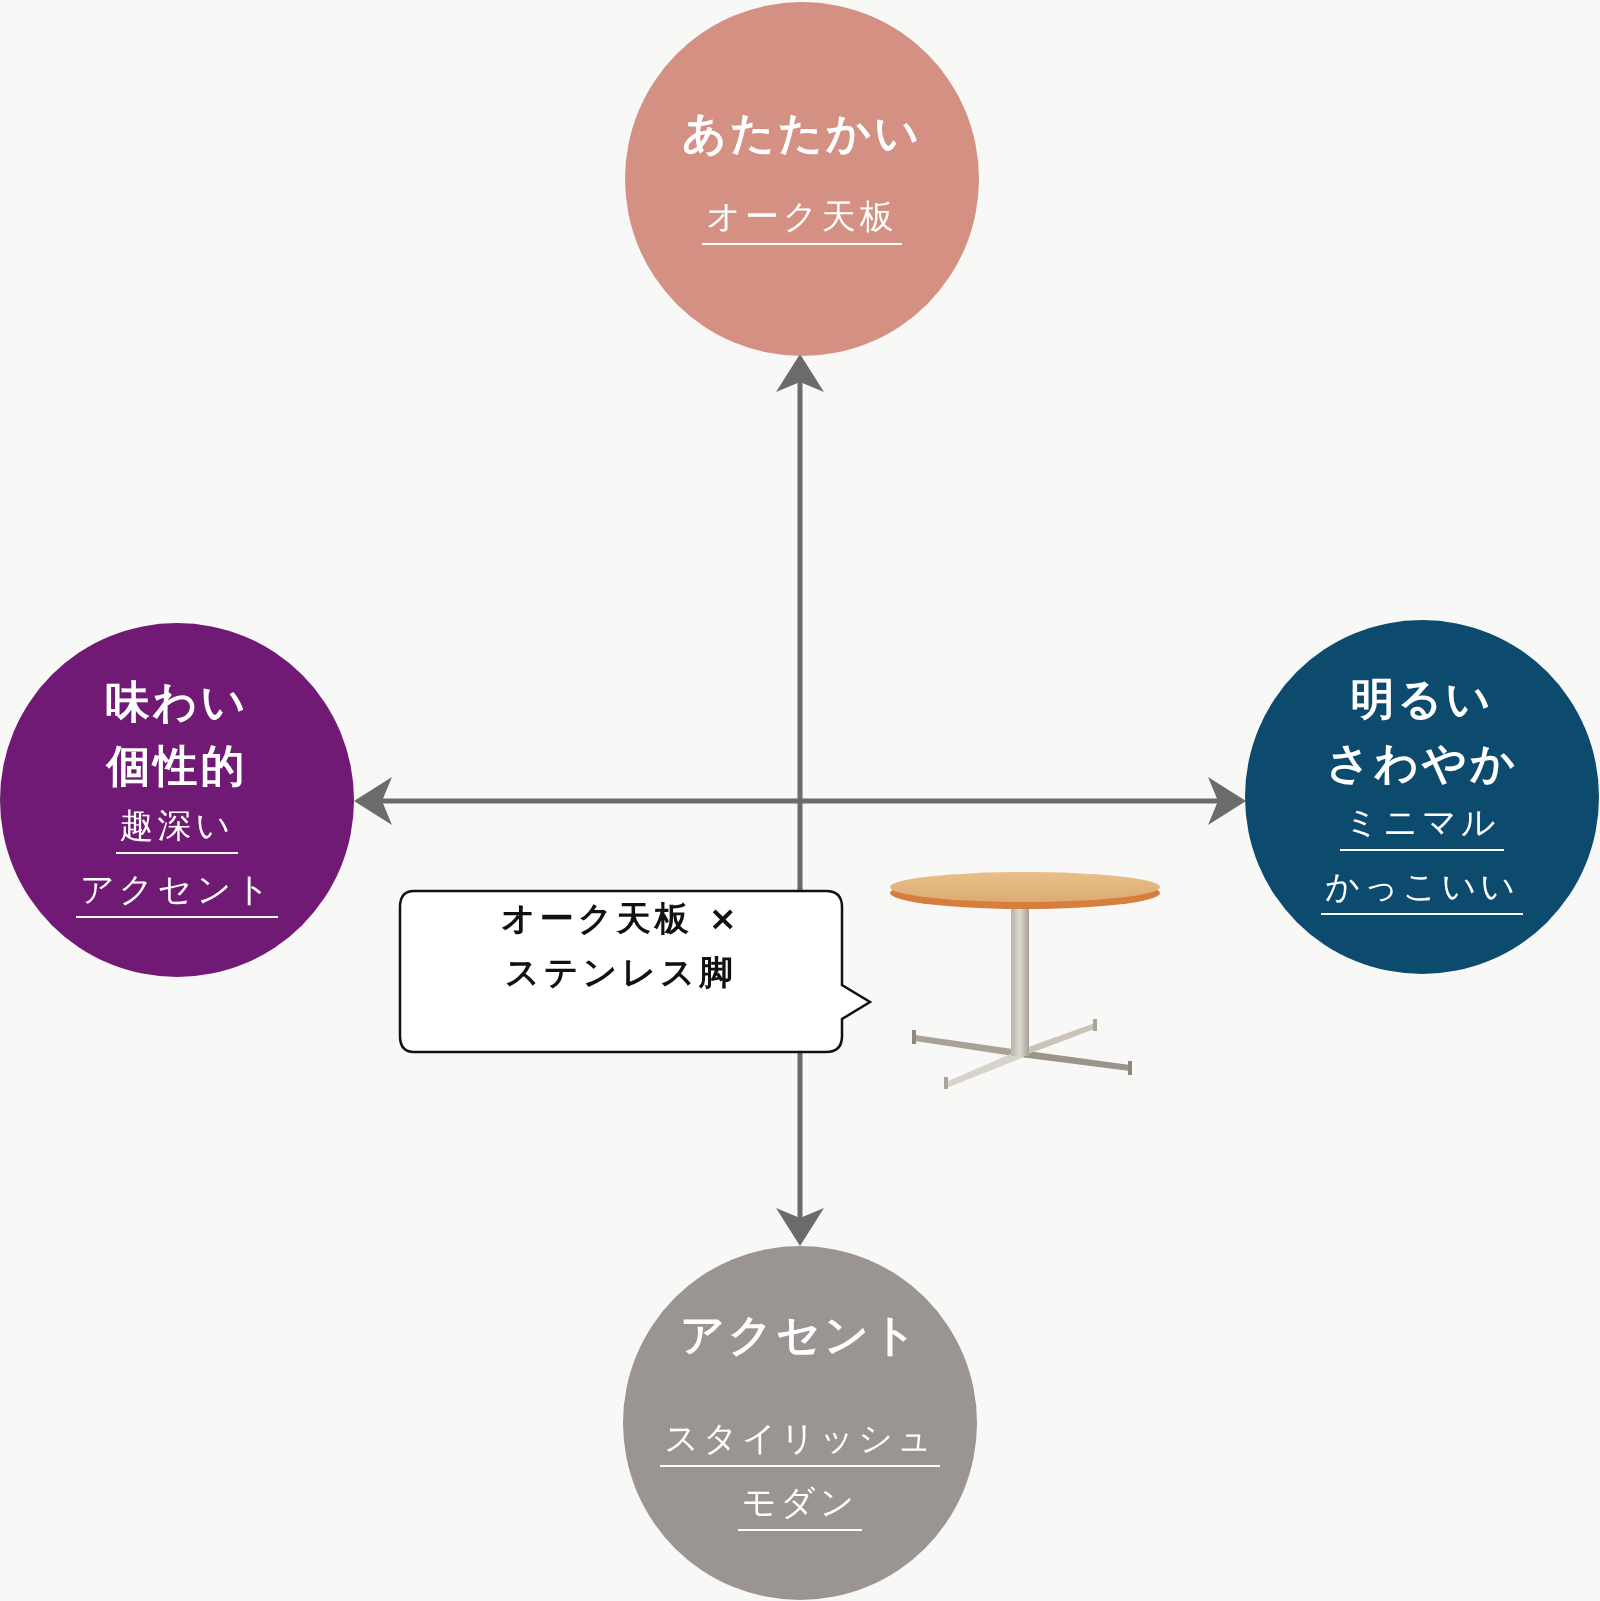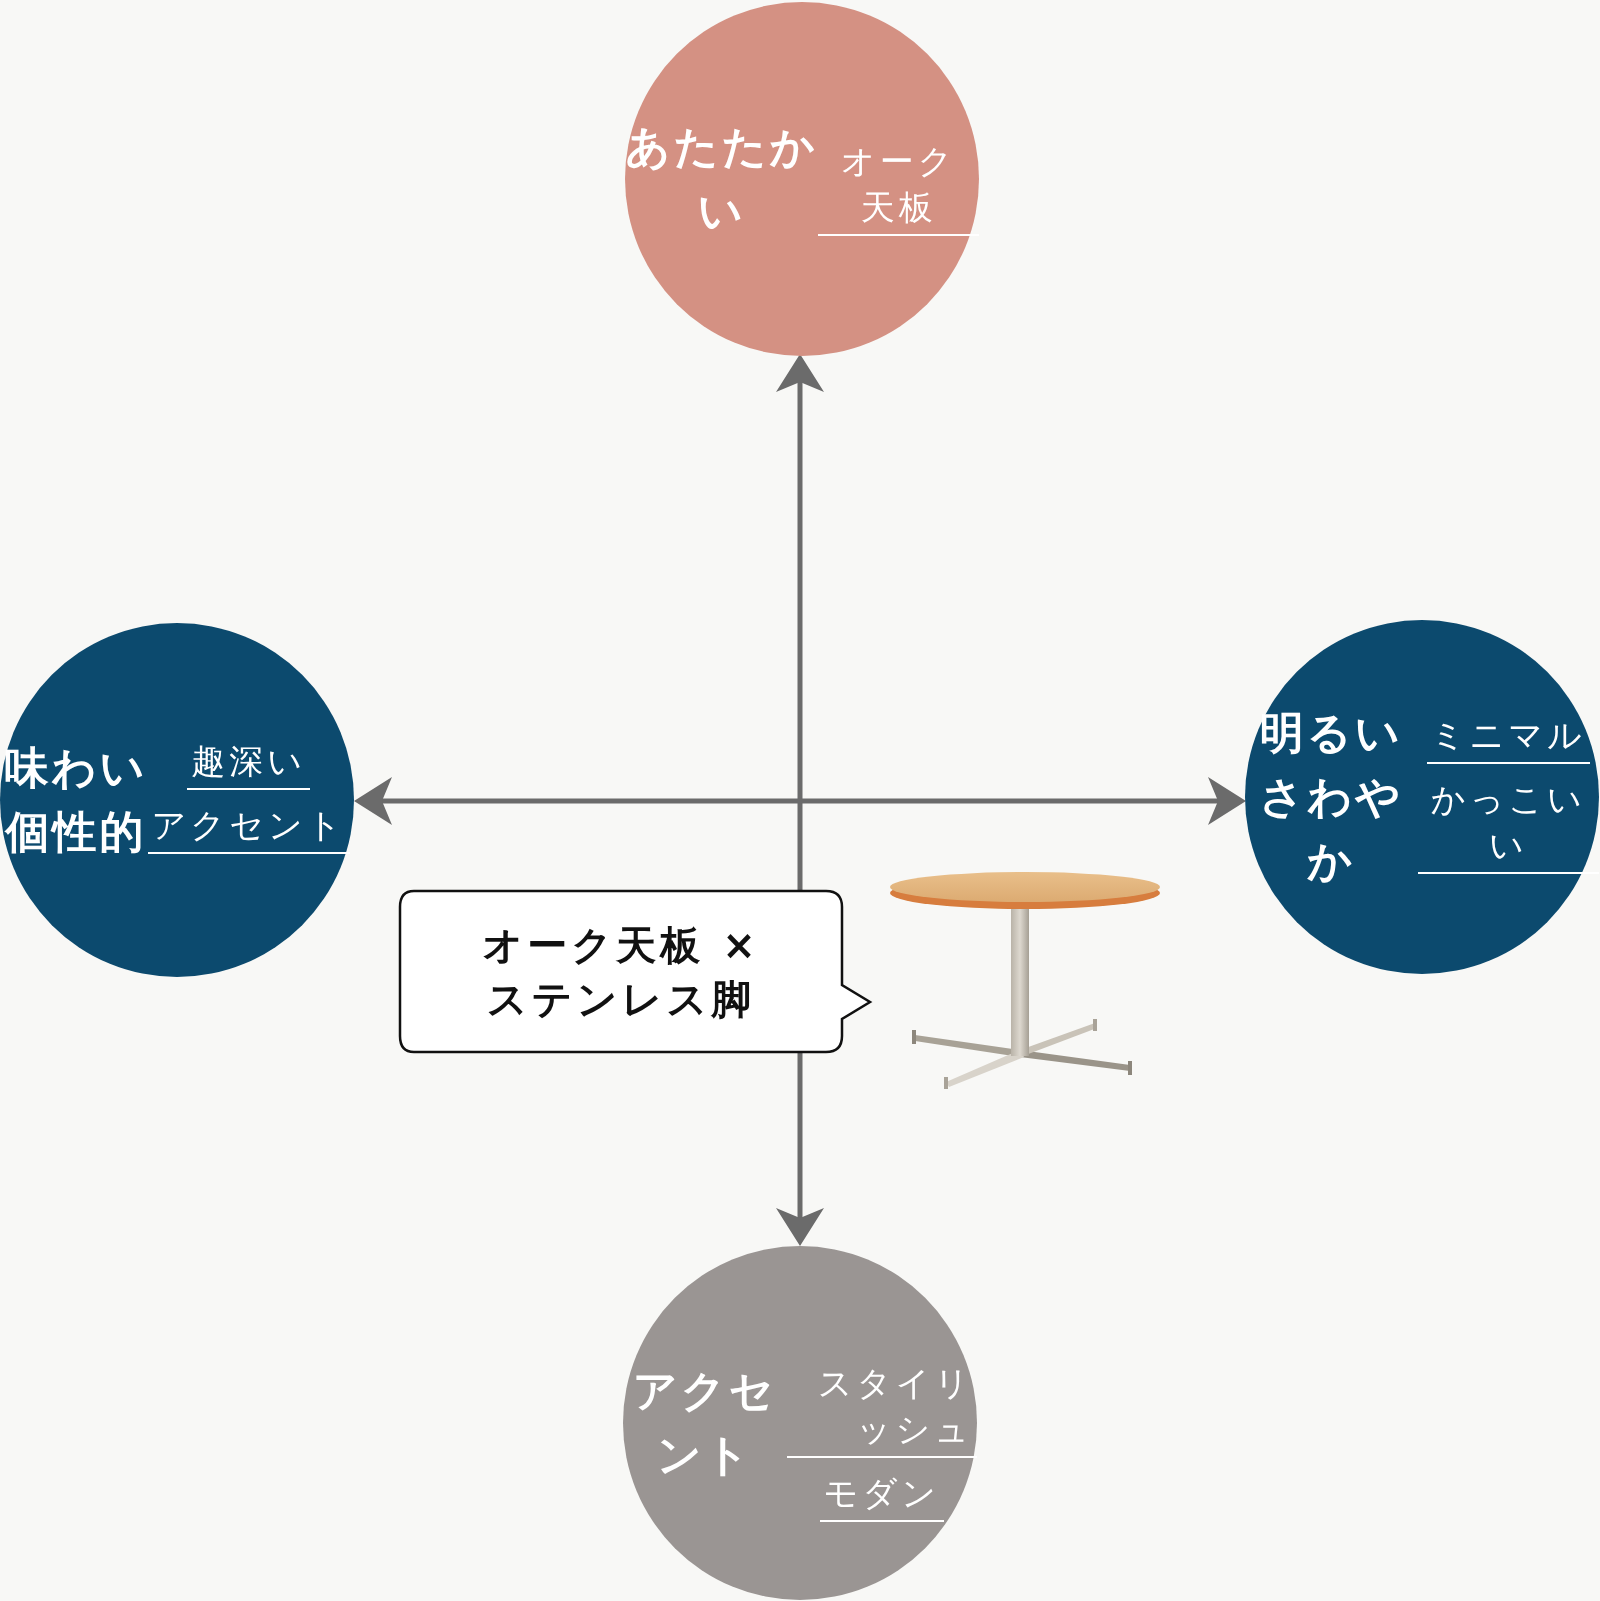--- a/index.html
+++ b/index.html
@@ -8,21 +8,21 @@
       background: #f8f8f6;
       position: relative;
       overflow: hidden;
       font-family: "DejaVu Sans", "Liberation Sans", sans-serif;
     }
     .axes { position: absolute; left: 0; top: 0; width: 1600px; height: 1601px; }
     .circle {
       position: absolute;
       width: 354px; height: 354px;
       border-radius: 50%;
-      display: flex; flex-direction: row;
+      display: flex; flex-direction: column;
       align-items: center; justify-content: center;
       color: #ffffff;
       text-align: center;
     }
     .circle .title {
       font-weight: bold;
       font-size: 44px;
       line-height: 64px;
       letter-spacing: 3px;
       white-space: pre-line;
@@ -31,31 +31,31 @@
     .circle .tag {
       font-size: 34px;
       line-height: 46px;
       letter-spacing: 4px;
       padding: 0 4px 4px;
       border-bottom: 2px solid #ffffff;
       margin-bottom: 12px;
       cursor: pointer;
     }
     #c-top    { left: 625px;  top: 2px;    background: #d49183; }
-    #c-left   { left: 0px;    top: 623px;  background: #0c4a6e; }
+    #c-left   { left: 0px;    top: 623px;  background: #701a75; }
     #c-right  { left: 1245px; top: 620px;  background: #0c4a6e; }
     #c-bottom { left: 623px;  top: 1246px; background: #9a9593; }
     #c-top .tags { margin-top: 28px; }
     #c-bottom .tags { margin-top: 48px; text-align: right; }
 
     .bubble-wrap { position: absolute; left: 398px; top: 889px; width: 480px; height: 166px; }
     .bubble-text {
       position: absolute; left: 2px; top: 2px; width: 442px; height: 161px;
-      display: flex; flex-direction: column; align-items: center; justify-content: center;
-      font-weight: bold; font-size: 40px; line-height: 54px; color: #111111;
+      display: flex; flex-direction: column; align-items: center; 
+      font-weight: bold; font-size: 34px; line-height: 54px; color: #111111;
       letter-spacing: 4px;
     }
     .table-illustration { position: absolute; left: 880px; top: 860px; width: 290px; height: 230px; }
   </style>
 </head>
 <body>
 
 <svg class="axes" viewBox="0 0 1600 1601" xmlns="http://www.w3.org/2000/svg">
   <line x1="800" y1="380" x2="800" y2="1222" stroke="#6b6b6b" stroke-width="5"></line>
   <line x1="380" y1="801" x2="1222" y2="801" stroke="#6b6b6b" stroke-width="5"></line>

